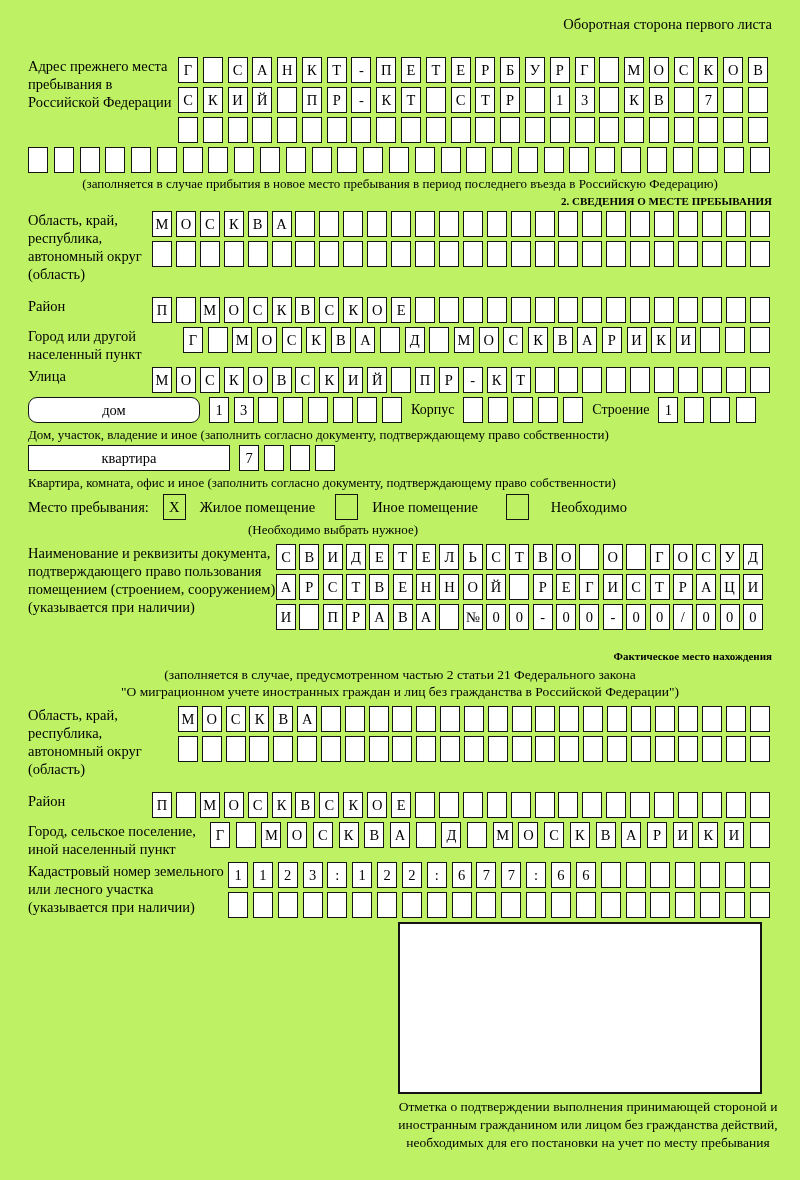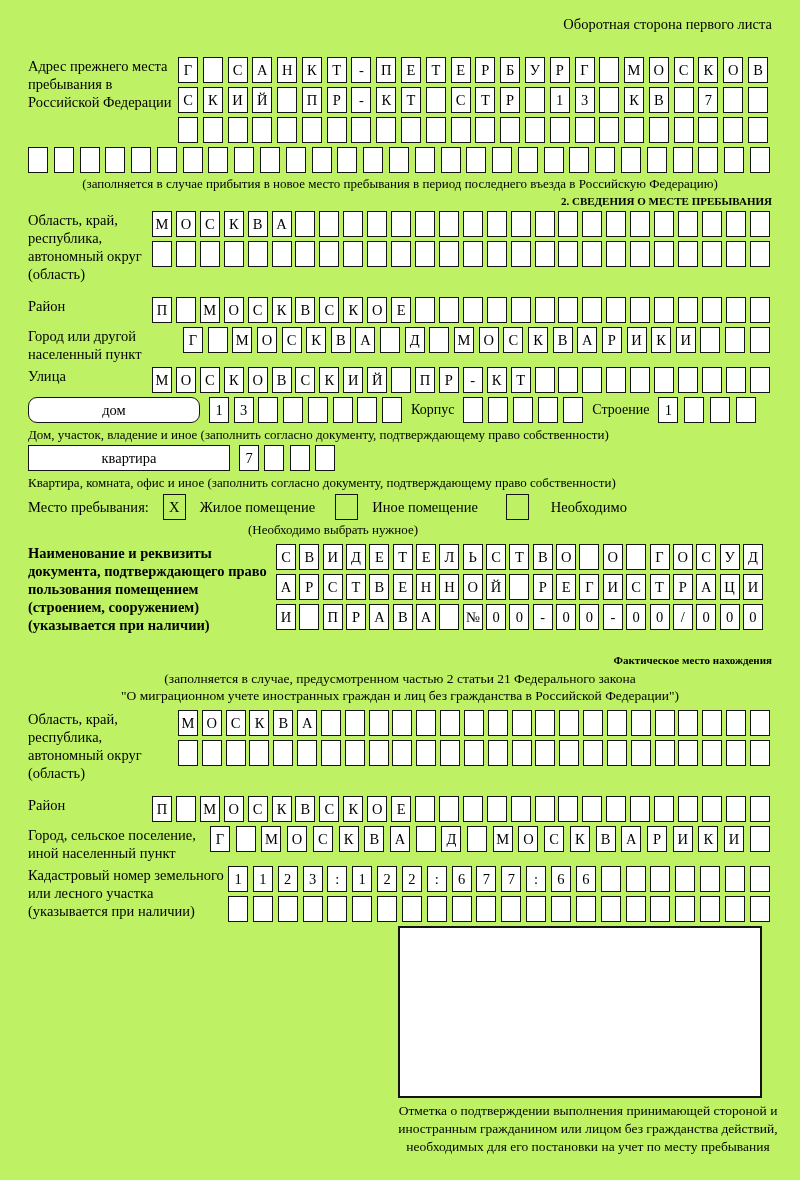--- a/index.html
+++ b/index.html
@@ -19,21 +19,21 @@
   .big-box{border:1.6px solid #141414;height:26px;box-sizing:border-box;background:#fff;
            display:flex;align-items:center;justify-content:center;font-size:14.5px;flex-shrink:0;}
   .inline-label{font-size:14px;line-height:26px;white-space:nowrap;}
   .checkbox{width:23px;height:26px;border:1.6px solid #141414;box-sizing:border-box;flex-shrink:0;
             display:flex;align-items:center;justify-content:center;font-size:14.5px;}
   .stay-row{display:flex;align-items:center;column-gap:14px;margin-top:4px;font-size:14.5px;}
   .stay-note{margin-left:140px;width:330px;text-align:center;font-size:13px;margin-top:2px;}
   .stamp-box{width:364px;height:172px;border:2px solid #141414;margin-left:370px;margin-top:4px;
              box-sizing:border-box;background:#fff;}
   .stamp-caption{width:424px;margin-left:348px;text-align:center;font-size:13.5px;line-height:18px;margin-top:4px;}
-  .w124{width:124px;} .w150{width:150px;} .w155{width:155px;} .w182{width:182px;} .w200{width:200px;} .w248{width:248px;font-weight:bold;}
+  .w124{width:124px;} .w150{width:150px;} .w155{width:155px;} .w182{width:182px;} .w200{width:200px;} .w248{width:248px;}
   .cw96{width:96px;} .cw98{width:98px;} .cw120{width:120px;} .cw193{width:193px;}
   .cw487{width:487px;} .cw542{width:542px;} .cw560{width:560px;} .cw587{width:587px;}
   .cw590{width:590px;} .cw592{width:592px;} .cw618{width:618px;} .cw742{width:742px;}
   .notes2{font-size:13.5px;line-height:17px;text-align:center;}
 </style>
 </head>
 <body>
 
 <div class="page">
 

